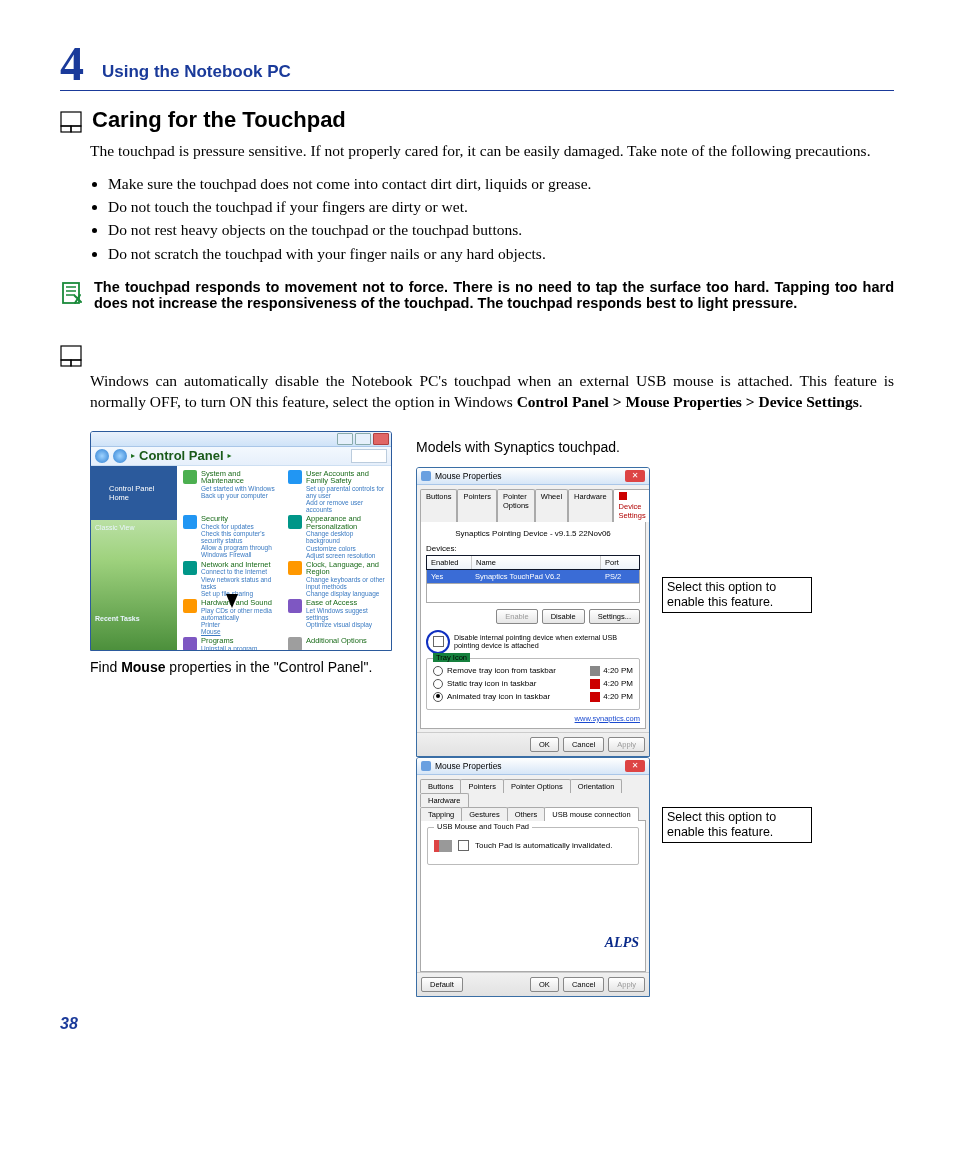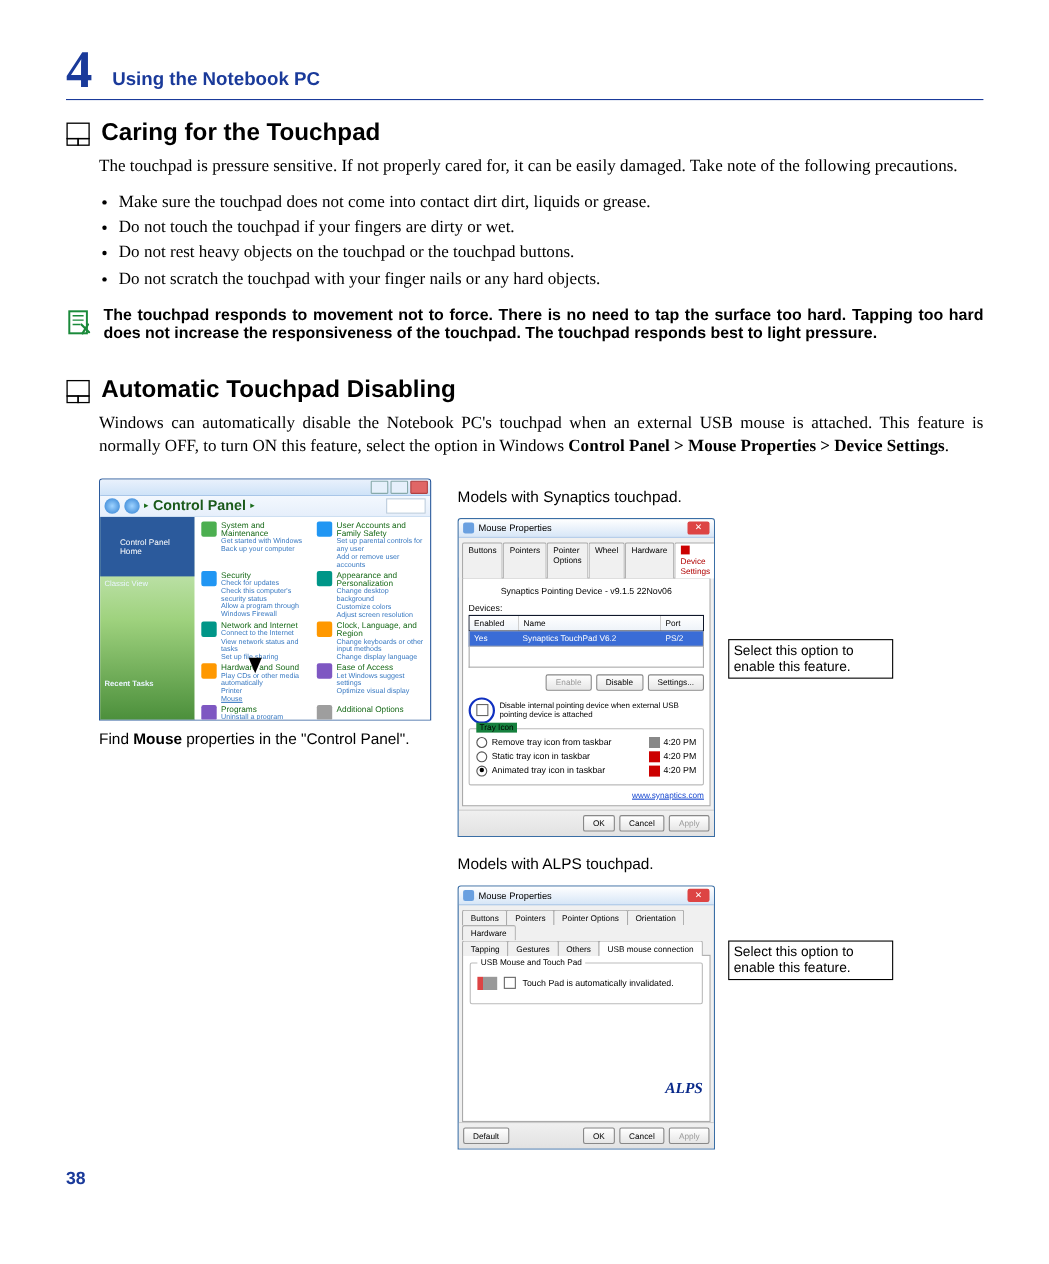--- a/index.html
+++ b/index.html
@@ -103,20 +103,21 @@
     padding: 2px 4px;
     width: 140px;
     line-height: 1.2;
   }
   .page-number {
     font-family: Arial, Helvetica, sans-serif;
     font-weight: bold;
     color: #1a3a9a;
     font-size: 16px;
     margin-top: 18px;
+    font-style: italic;
   }
 
   
   .win-frame {
     border: 1px solid #2b5a9c;
     border-radius: 3px 3px 0 0;
     overflow: hidden;
     font-family: "Segoe UI", Tahoma, sans-serif;
     font-size: 8px;
     color: #000;
@@ -260,21 +261,20 @@
 </div>
 
 <div class="section-row">
   <span class="section-icon">
     <svg viewBox="0 0 22 22">
         <rect x="1" y="1" width="20" height="14" fill="none" stroke="#000" stroke-width="1.2"></rect>
         <rect x="1" y="15" width="10" height="6" fill="none" stroke="#000" stroke-width="1.2"></rect>
         <rect x="11" y="15" width="10" height="6" fill="none" stroke="#000" stroke-width="1.2"></rect>
       </svg>
   </span>
-  <h2 class="section-heading">Automatic Touchpad Disabling</h2>
 </div>
 <p class="body">
   <span>Windows can automatically disable the Notebook PC's touchpad when an external USB mouse is attached. This feature is normally OFF, to turn ON this feature, select the option in Windows </span><span class="path-bold">Control Panel &gt; Mouse Properties &gt; Device Settings</span><span>.</span>
 </p>
 
 <div class="figures-row">
 
   <div class="figure-col-left">
     <div class="win-frame cp-frame" style="position:relative;">
       <div class="win-titlebar">
@@ -469,21 +469,20 @@
         </div>
         <div class="mp-footer">
           <div class="mp-btn">OK</div>
           <div class="mp-btn">Cancel</div>
           <div class="mp-btn" style="color:#999">Apply</div>
         </div>
       </div>
       <div class="callout-box" style="margin-top:110px">Select this option to enable this feature.</div>
     </div>
 
-    <div class="caption" style="margin-top:16px">Models with ALPS touchpad.</div>
     <div class="fig-with-callout">
 
       <div class="alps-frame">
         <div class="mp-title">
           <span style="width:10px;height:10px;background:#6aa0e0;border-radius:2px;margin-right:4px;"></span>
           <span class="txt">Mouse Properties</span>
           <span class="close">✕</span>
         </div>
         <div class="alps-tabs">
           <div class="alps-tab">Buttons</div>

